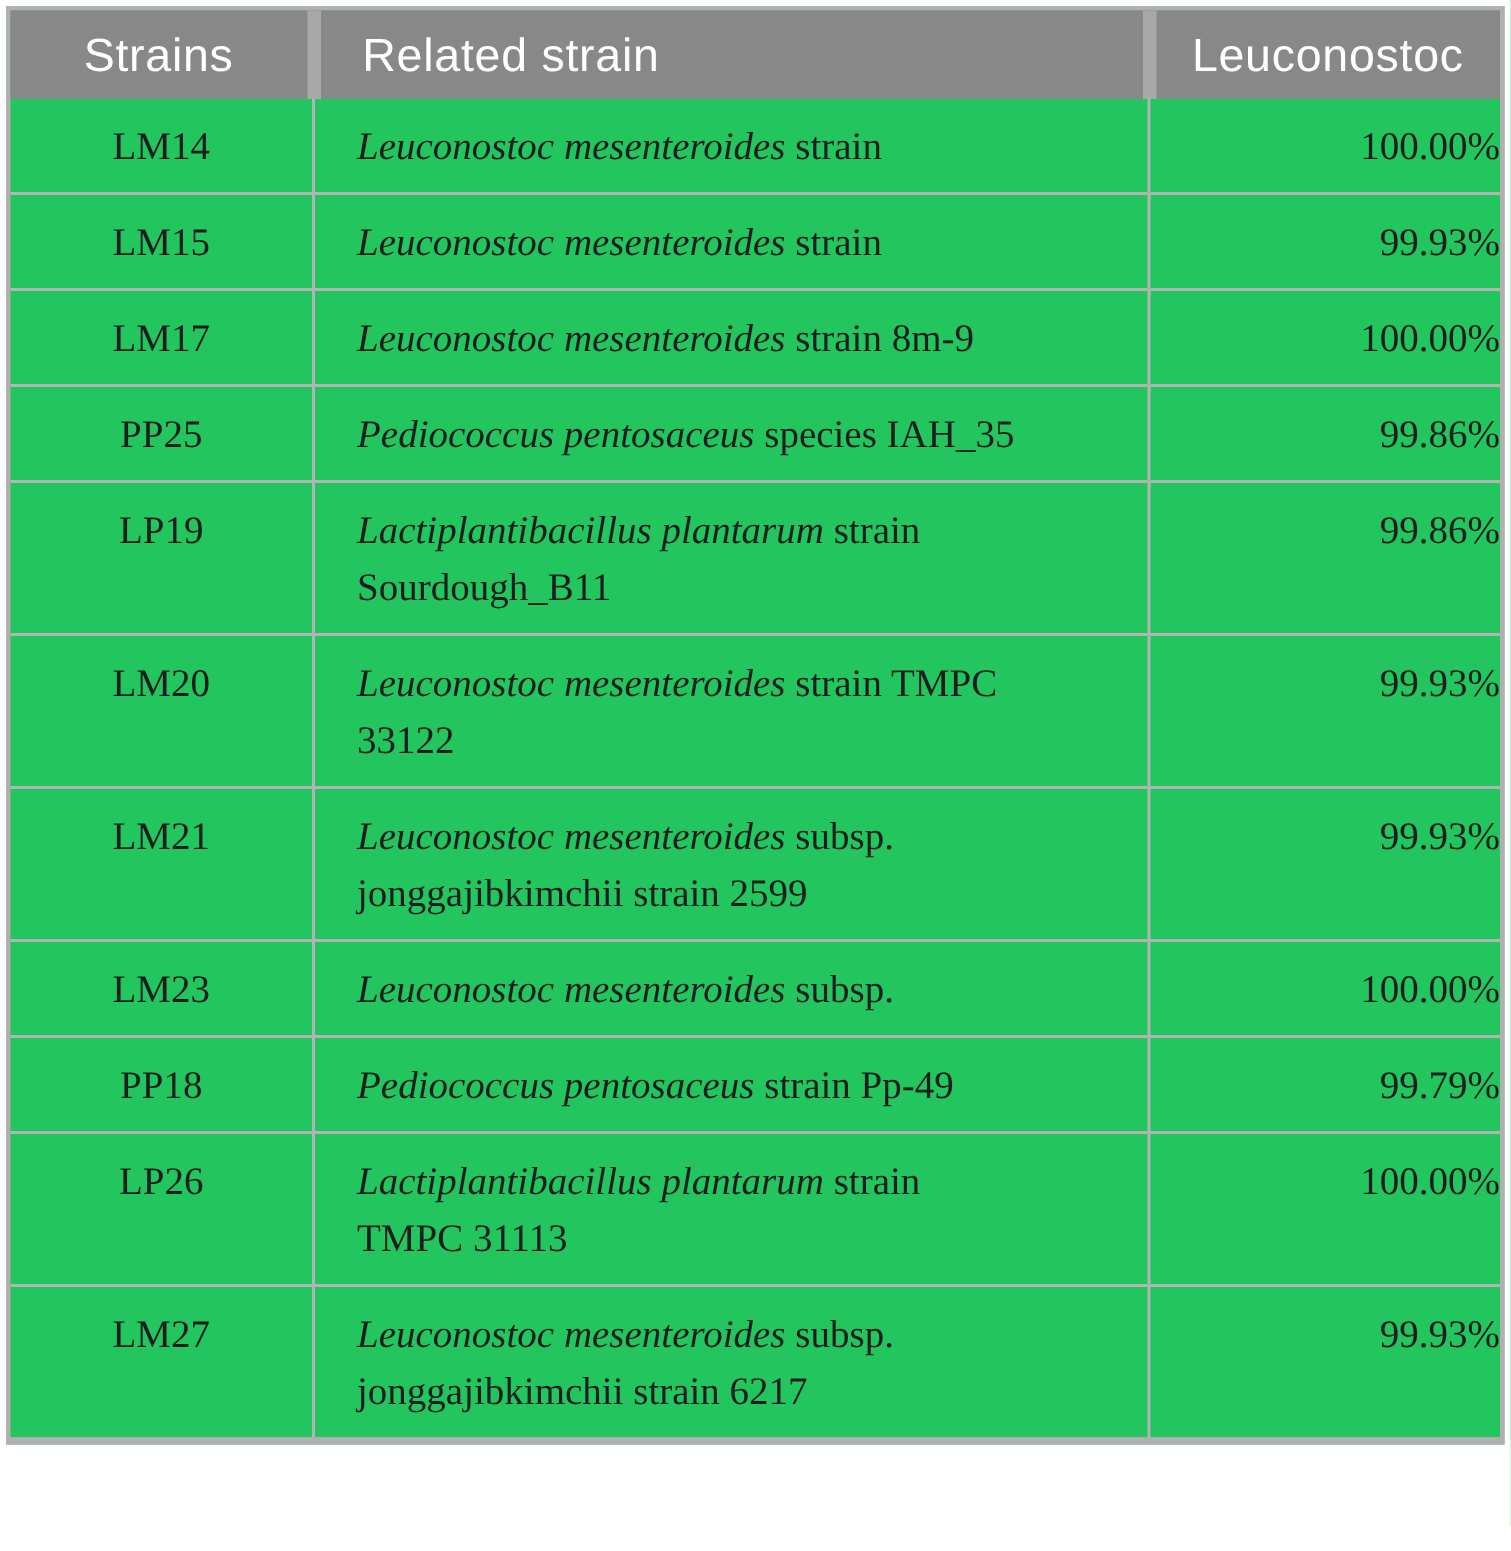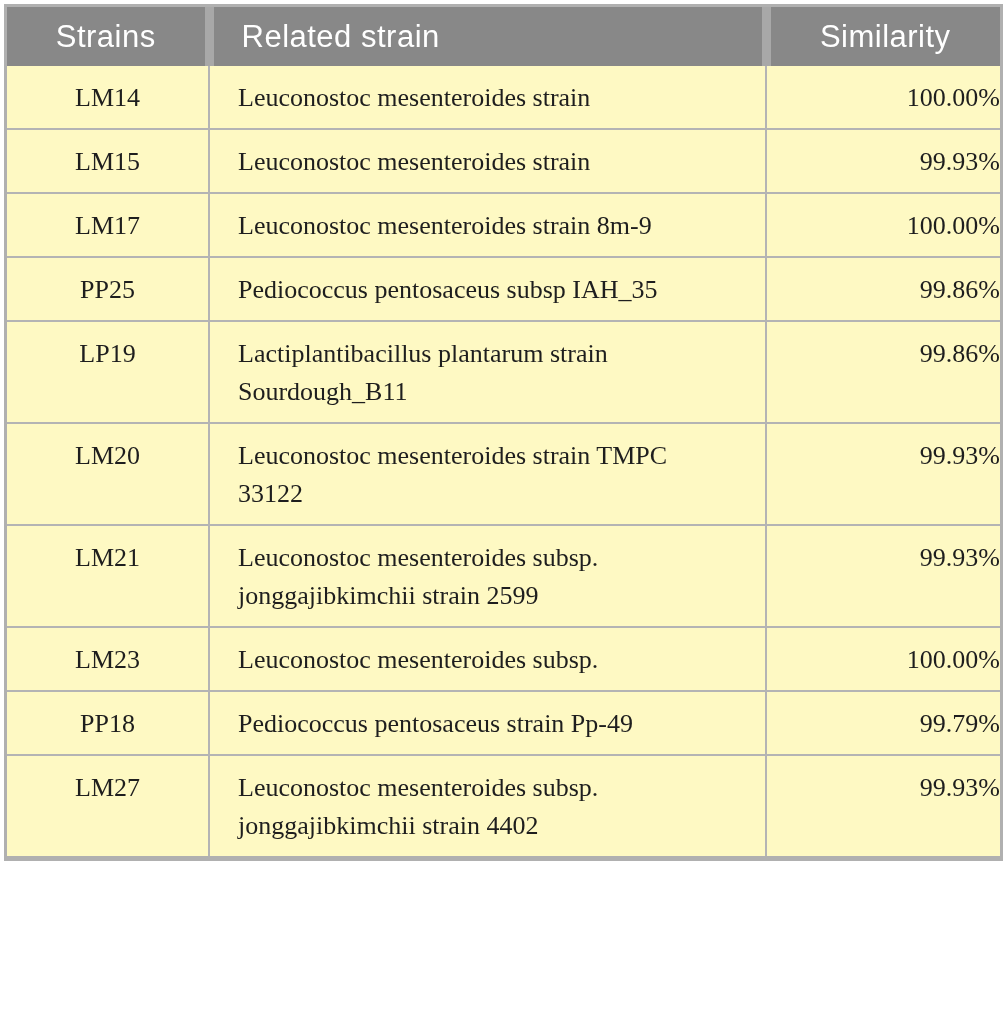--- a/index.html
+++ b/index.html
@@ -14,21 +14,21 @@
   html, body {
     margin: 0; padding: 0;
     width: 1007px; height: 1034px;
     background: #ffffff;
     font-family: "Liberation Serif", serif;
   }
   .page { padding: 4px; }
   .table-frame {
     border: 3px solid var(--outer-border);
     border-bottom-width: 5px;
-    background: #fef9c3;
+    background: #22c55e;
   }
   table {
     width: 100%;
     border-collapse: collapse;
     table-layout: fixed;
   }
   thead th {
     background: var(--header-bg);
     color: var(--header-text);
     font-family: "Liberation Sans", sans-serif;
@@ -55,33 +55,33 @@
   td.c1 { text-align: center; }
   td.c2 {
     border-left: 2px solid var(--row-border);
     padding-left: 28px;
     padding-right: 10px;
   }
   td.c3 {
     border-left: 2px solid var(--row-border);
     text-align: right;
   }
-  .it { }
+  .it { font-style: italic; }
 </style>
 </head>
 <body>
 
 <div class="page">
   <div class="table-frame">
     <table>
       <thead>
         <tr>
           <th class="c1">Strains</th>
           <th class="c2">Related strain</th>
-          <th class="c3">Similarity</th>
+          <th class="c3">Leuconostoc</th>
         </tr>
       </thead>
       <tbody>
   <tr>
     <td class="c1"><span>LM14</span></td>
     <td class="c2"><span><span class="it">Leuconostoc mesenteroides</span><span> strain</span></span></td>
     <td class="c3"><span>100.00%</span></td>
   </tr>
 
   <tr>
@@ -91,21 +91,21 @@
   </tr>
 
   <tr>
     <td class="c1"><span>LM17</span></td>
     <td class="c2"><span><span class="it">Leuconostoc mesenteroides</span><span> strain 8m-9</span></span></td>
     <td class="c3"><span>100.00%</span></td>
   </tr>
 
   <tr>
     <td class="c1"><span>PP25</span></td>
-    <td class="c2"><span><span class="it">Pediococcus pentosaceus</span><span> subsp IAH_35</span></span></td>
+    <td class="c2"><span><span class="it">Pediococcus pentosaceus</span><span> species IAH_35</span></span></td>
     <td class="c3"><span>99.86%</span></td>
   </tr>
 
   <tr>
     <td class="c1"><span>LP19</span></td>
     <td class="c2"><span><span class="it">Lactiplantibacillus plantarum</span><span> strain</span><br><span>Sourdough_B11</span></span></td>
     <td class="c3"><span>99.86%</span></td>
   </tr>
 
   <tr>
@@ -126,22 +126,27 @@
     <td class="c2"><span><span class="it">Leuconostoc mesenteroides</span><span> subsp.</span></span></td>
     <td class="c3"><span>100.00%</span></td>
   </tr>
 
   <tr>
     <td class="c1"><span>PP18</span></td>
     <td class="c2"><span><span class="it">Pediococcus pentosaceus</span><span> strain Pp-49</span></span></td>
     <td class="c3"><span>99.79%</span></td>
   </tr>
 
+  <tr>
+    <td class="c1"><span>LP26</span></td>
+    <td class="c2"><span><span class="it">Lactiplantibacillus plantarum</span><span> strain</span><br><span>TMPC 31113</span></span></td>
+    <td class="c3"><span>100.00%</span></td>
+  </tr>
 
   <tr>
     <td class="c1"><span>LM27</span></td>
-    <td class="c2"><span><span class="it">Leuconostoc mesenteroides</span><span> subsp.</span><br><span>jonggajibkimchii strain 4402</span></span></td>
+    <td class="c2"><span><span class="it">Leuconostoc mesenteroides</span><span> subsp.</span><br><span>jonggajibkimchii strain 6217</span></span></td>
     <td class="c3"><span>99.93%</span></td>
   </tr>
 </tbody>
     </table>
   </div>
 </div>
 
 </body></html>

